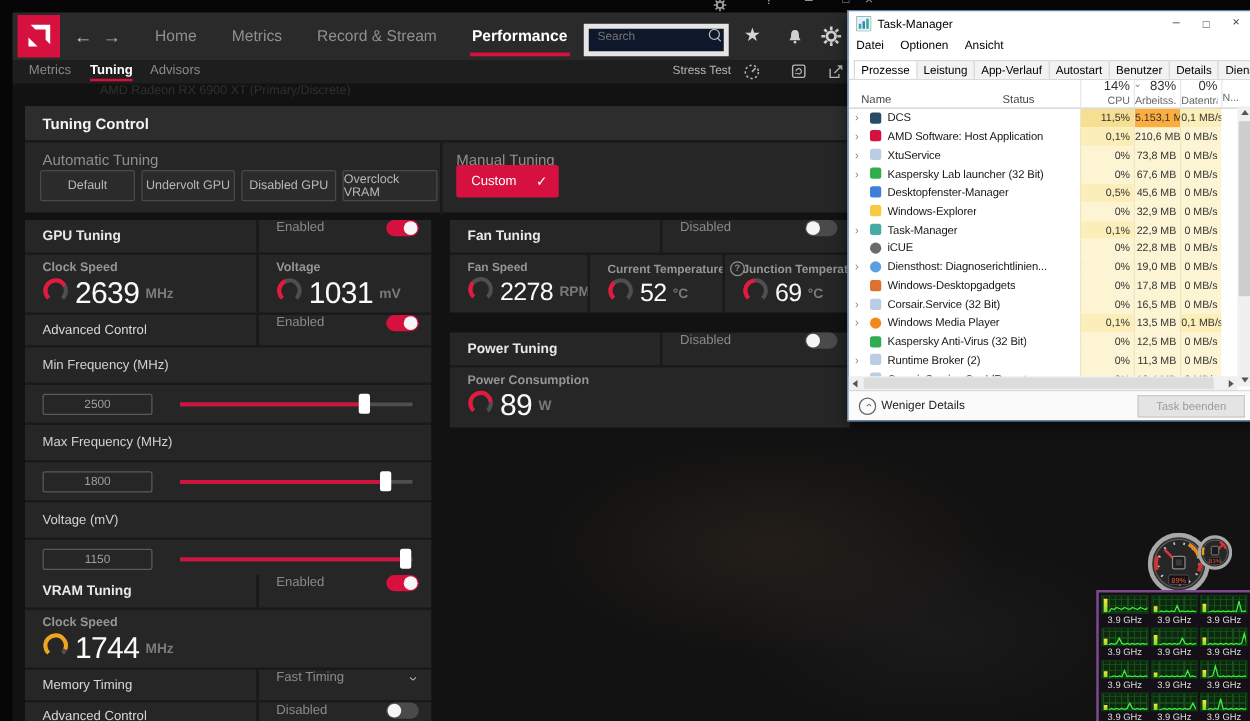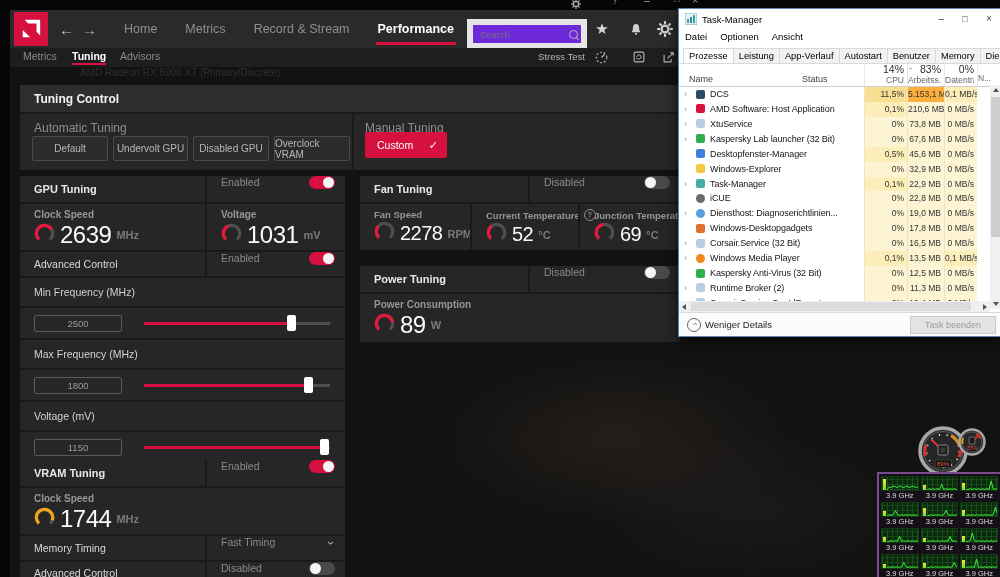--- a/index.html
+++ b/index.html
@@ -14,21 +14,21 @@
   
   .ts{position:absolute;top:-6px;font-size:11px;color:#9f9f9f;z-index:2}
   
   #titlebar{left:10px;top:10px;width:990px;height:38px;background:#2a2a2a;z-index:1}
   #amd-logo{left:4px;top:2px;width:34px;height:34px;background:#d6103f;display:flex;align-items:center;justify-content:center}
   .navarrow{top:11px;font-size:15px;color:#c6c6c6}
   #nav{left:100px;top:0;height:38px;display:flex;align-items:center;gap:0}
   .nav-item{position:relative;padding:0 14px;font-size:12.5px;color:#8f8f8f;cursor:default;white-space:nowrap}
   .nav-item.active{color:#fff;font-weight:bold}
   .nav-item.active::after{content:"";position:absolute;left:12px;right:12px;bottom:-9px;height:3px;background:#d6103f}
-  #searchbox{left:457px;top:9px;width:108px;height:18px;background:#6d28d9;border:6px solid #e5e5e5;display:flex;align-items:center}
+  #searchbox{left:457px;top:9px;width:108px;height:18px;background:#0f172a;border:4px solid #e5e5e5;display:flex;align-items:flex-start}
   #searchbox input{background:transparent;border:0;outline:none;color:#bbb;font-size:9.5px;width:86px;padding-left:7px;font-family:inherit}
   .mag{width:7px;height:7px;border:1.4px solid #b9b9b9;border-radius:50%;position:relative;margin-left:1px}
   .mag::after{content:"";position:absolute;width:4px;height:1.4px;background:#b9b9b9;transform:rotate(45deg);left:5px;top:7px}
   .tb-ico{top:10px;width:18px;height:18px;color:#d5d5d5;font-size:15px;text-align:center;line-height:18px}
   
   #subnav{left:10px;top:48px;width:990px;height:19px;background:#1e1e1e;z-index:1}
   .sub-item{position:absolute;top:2px;font-size:10.5px;color:#8a8a8a}
   .sub-item.active{color:#fff;font-weight:bold}
   .sub-item.active::after{content:"";position:absolute;left:0;right:0;bottom:-3px;height:2.5px;background:#d6103f}
   #stress-label{position:absolute;left:528px;top:3px;font-size:9.5px;color:#b5b5b5}
@@ -470,21 +470,21 @@
       <span>Datei</span>
       <span>Optionen</span>
       <span>Ansicht</span>
     </div>
   <div id="tm-tabs">
       <div class="tm-tab active">Prozesse</div>
       <div class="tm-tab">Leistung</div>
       <div class="tm-tab">App-Verlauf</div>
       <div class="tm-tab">Autostart</div>
       <div class="tm-tab">Benutzer</div>
-      <div class="tm-tab">Memory</div>
+      <div class="tm-tab">Details</div>
       <div class="tm-tab">Dienste</div>
     </div>
   <div id="tm-colhead">
     <span style="position:absolute;left:10px;bottom:2px;font-size:9px;color:#444">Name</span>
     <span style="position:absolute;left:123px;bottom:2px;font-size:9px;color:#444">Status</span>
     <div class="hcol h-cpu">
         <div class="hpct">14%</div>
         <div class="hlbl">CPU</div>
       </div>
     <div class="hcol h-mem">

